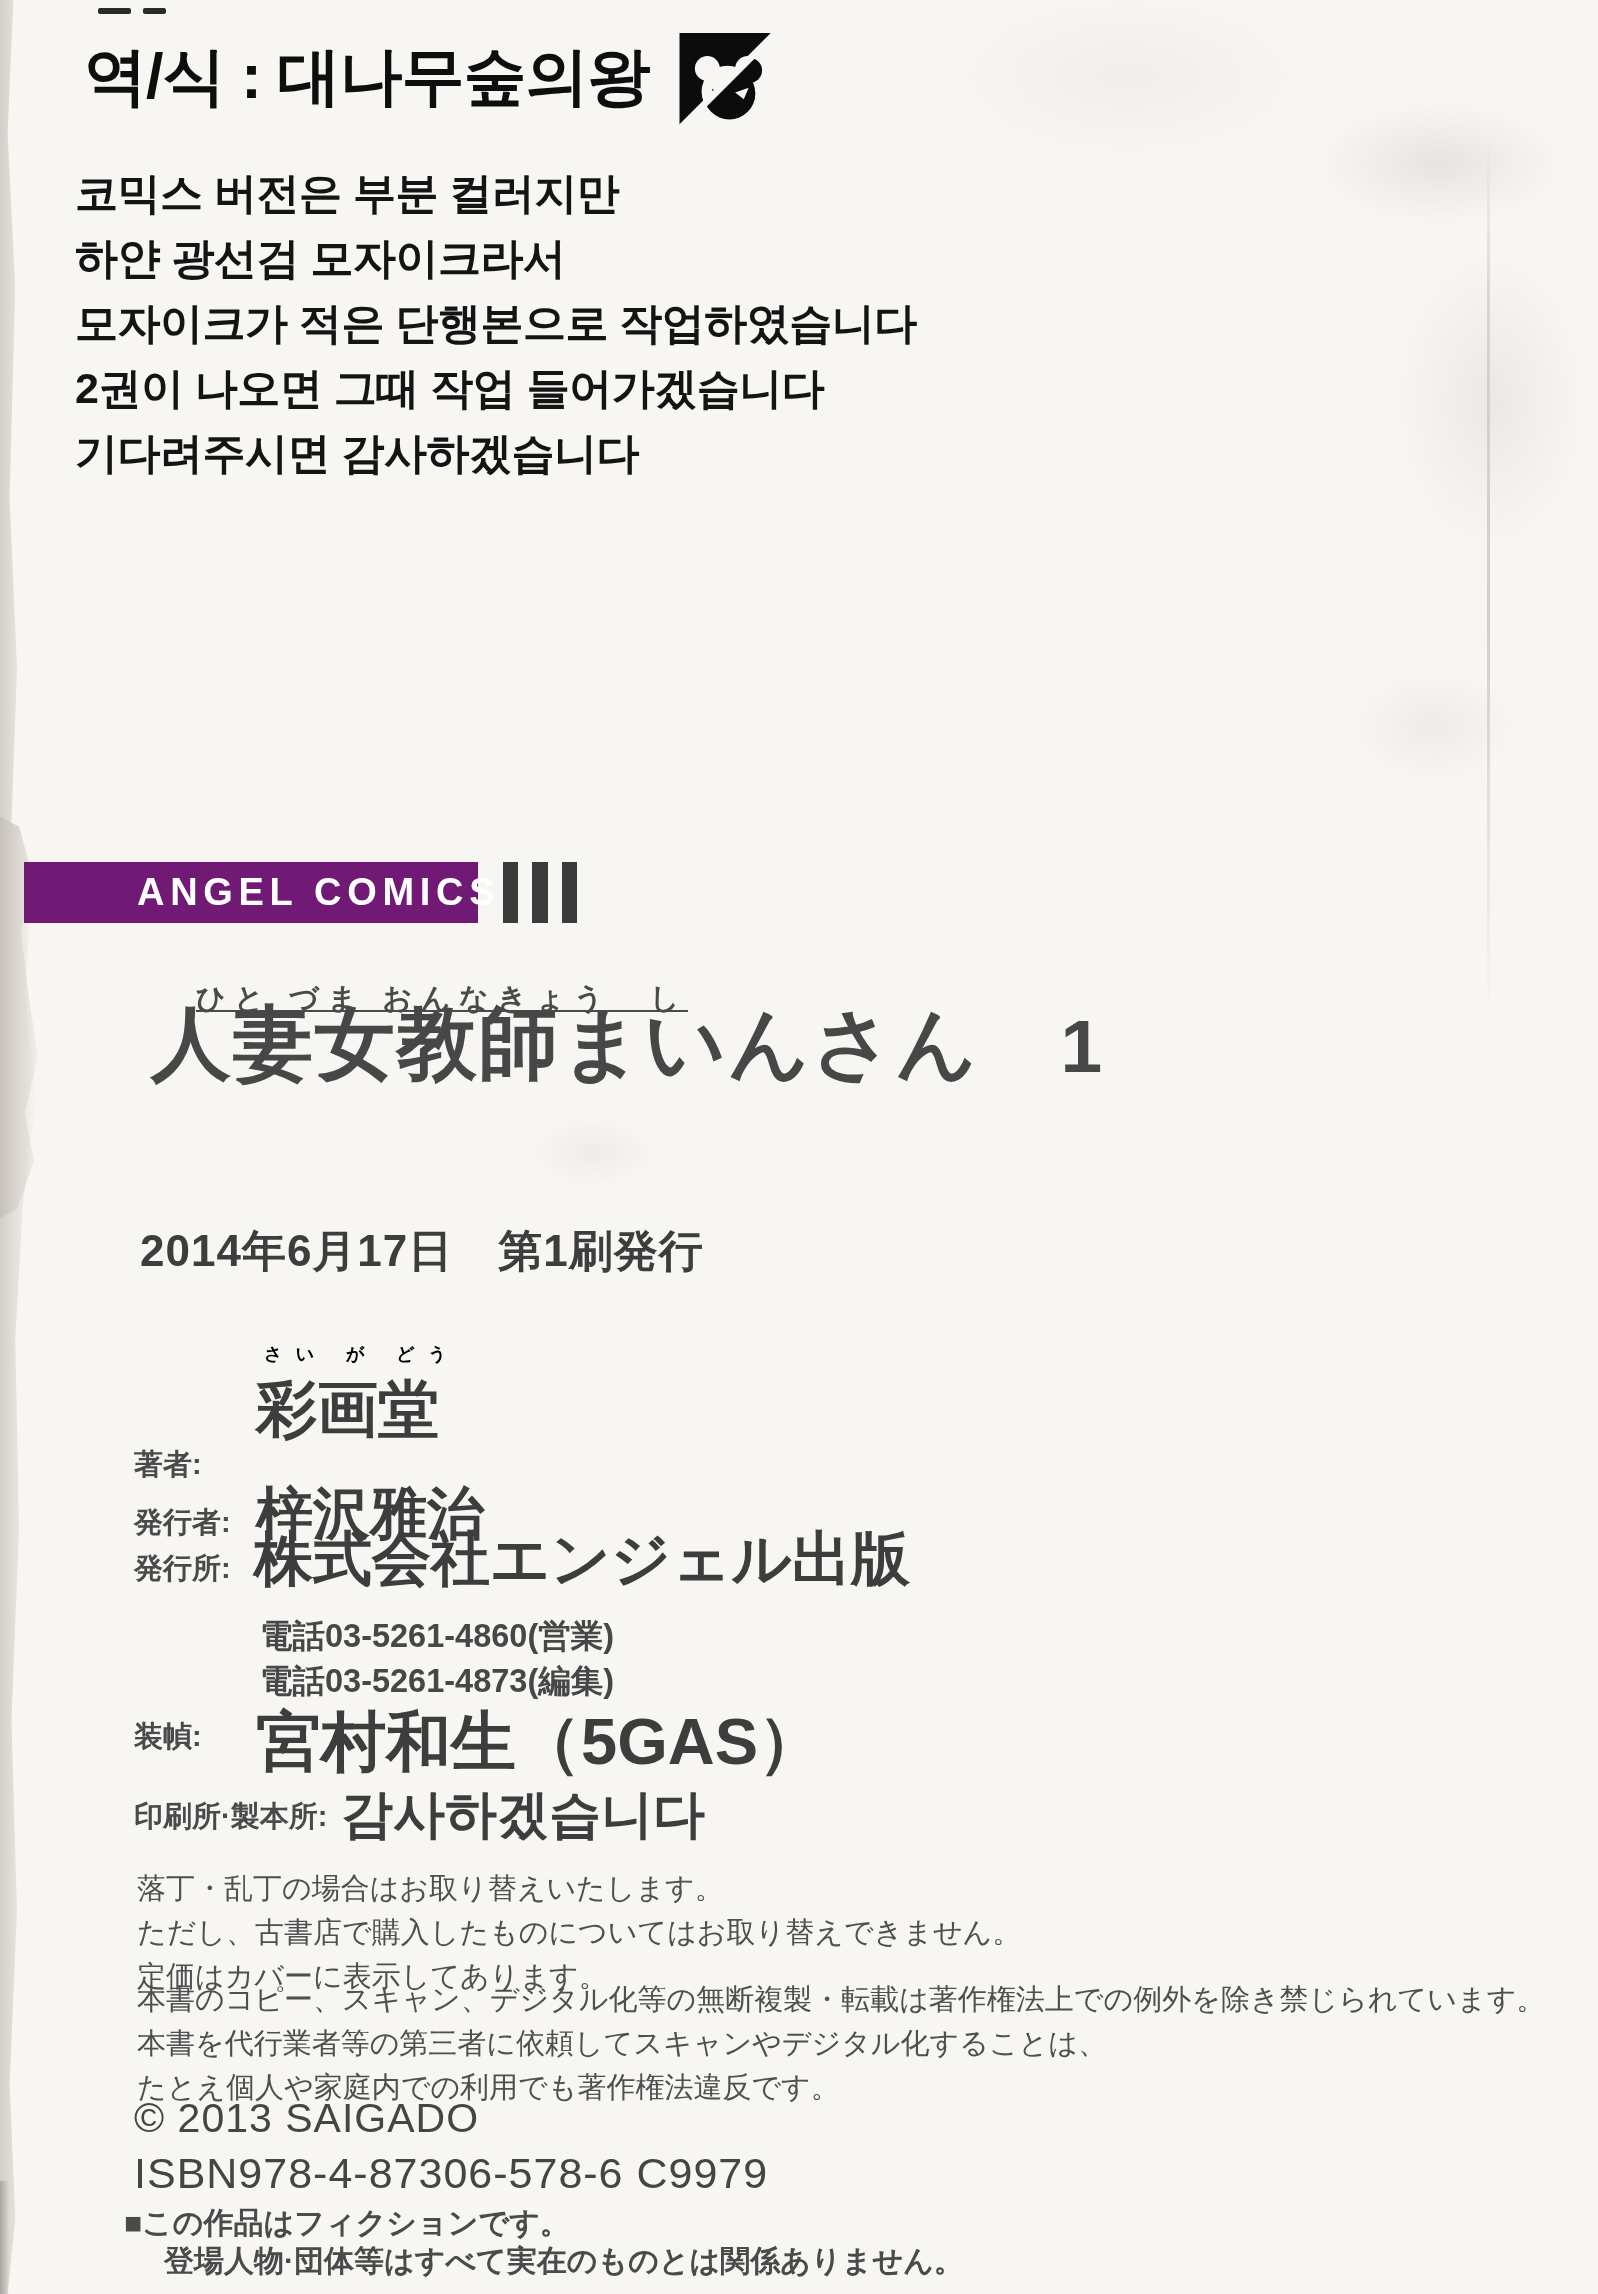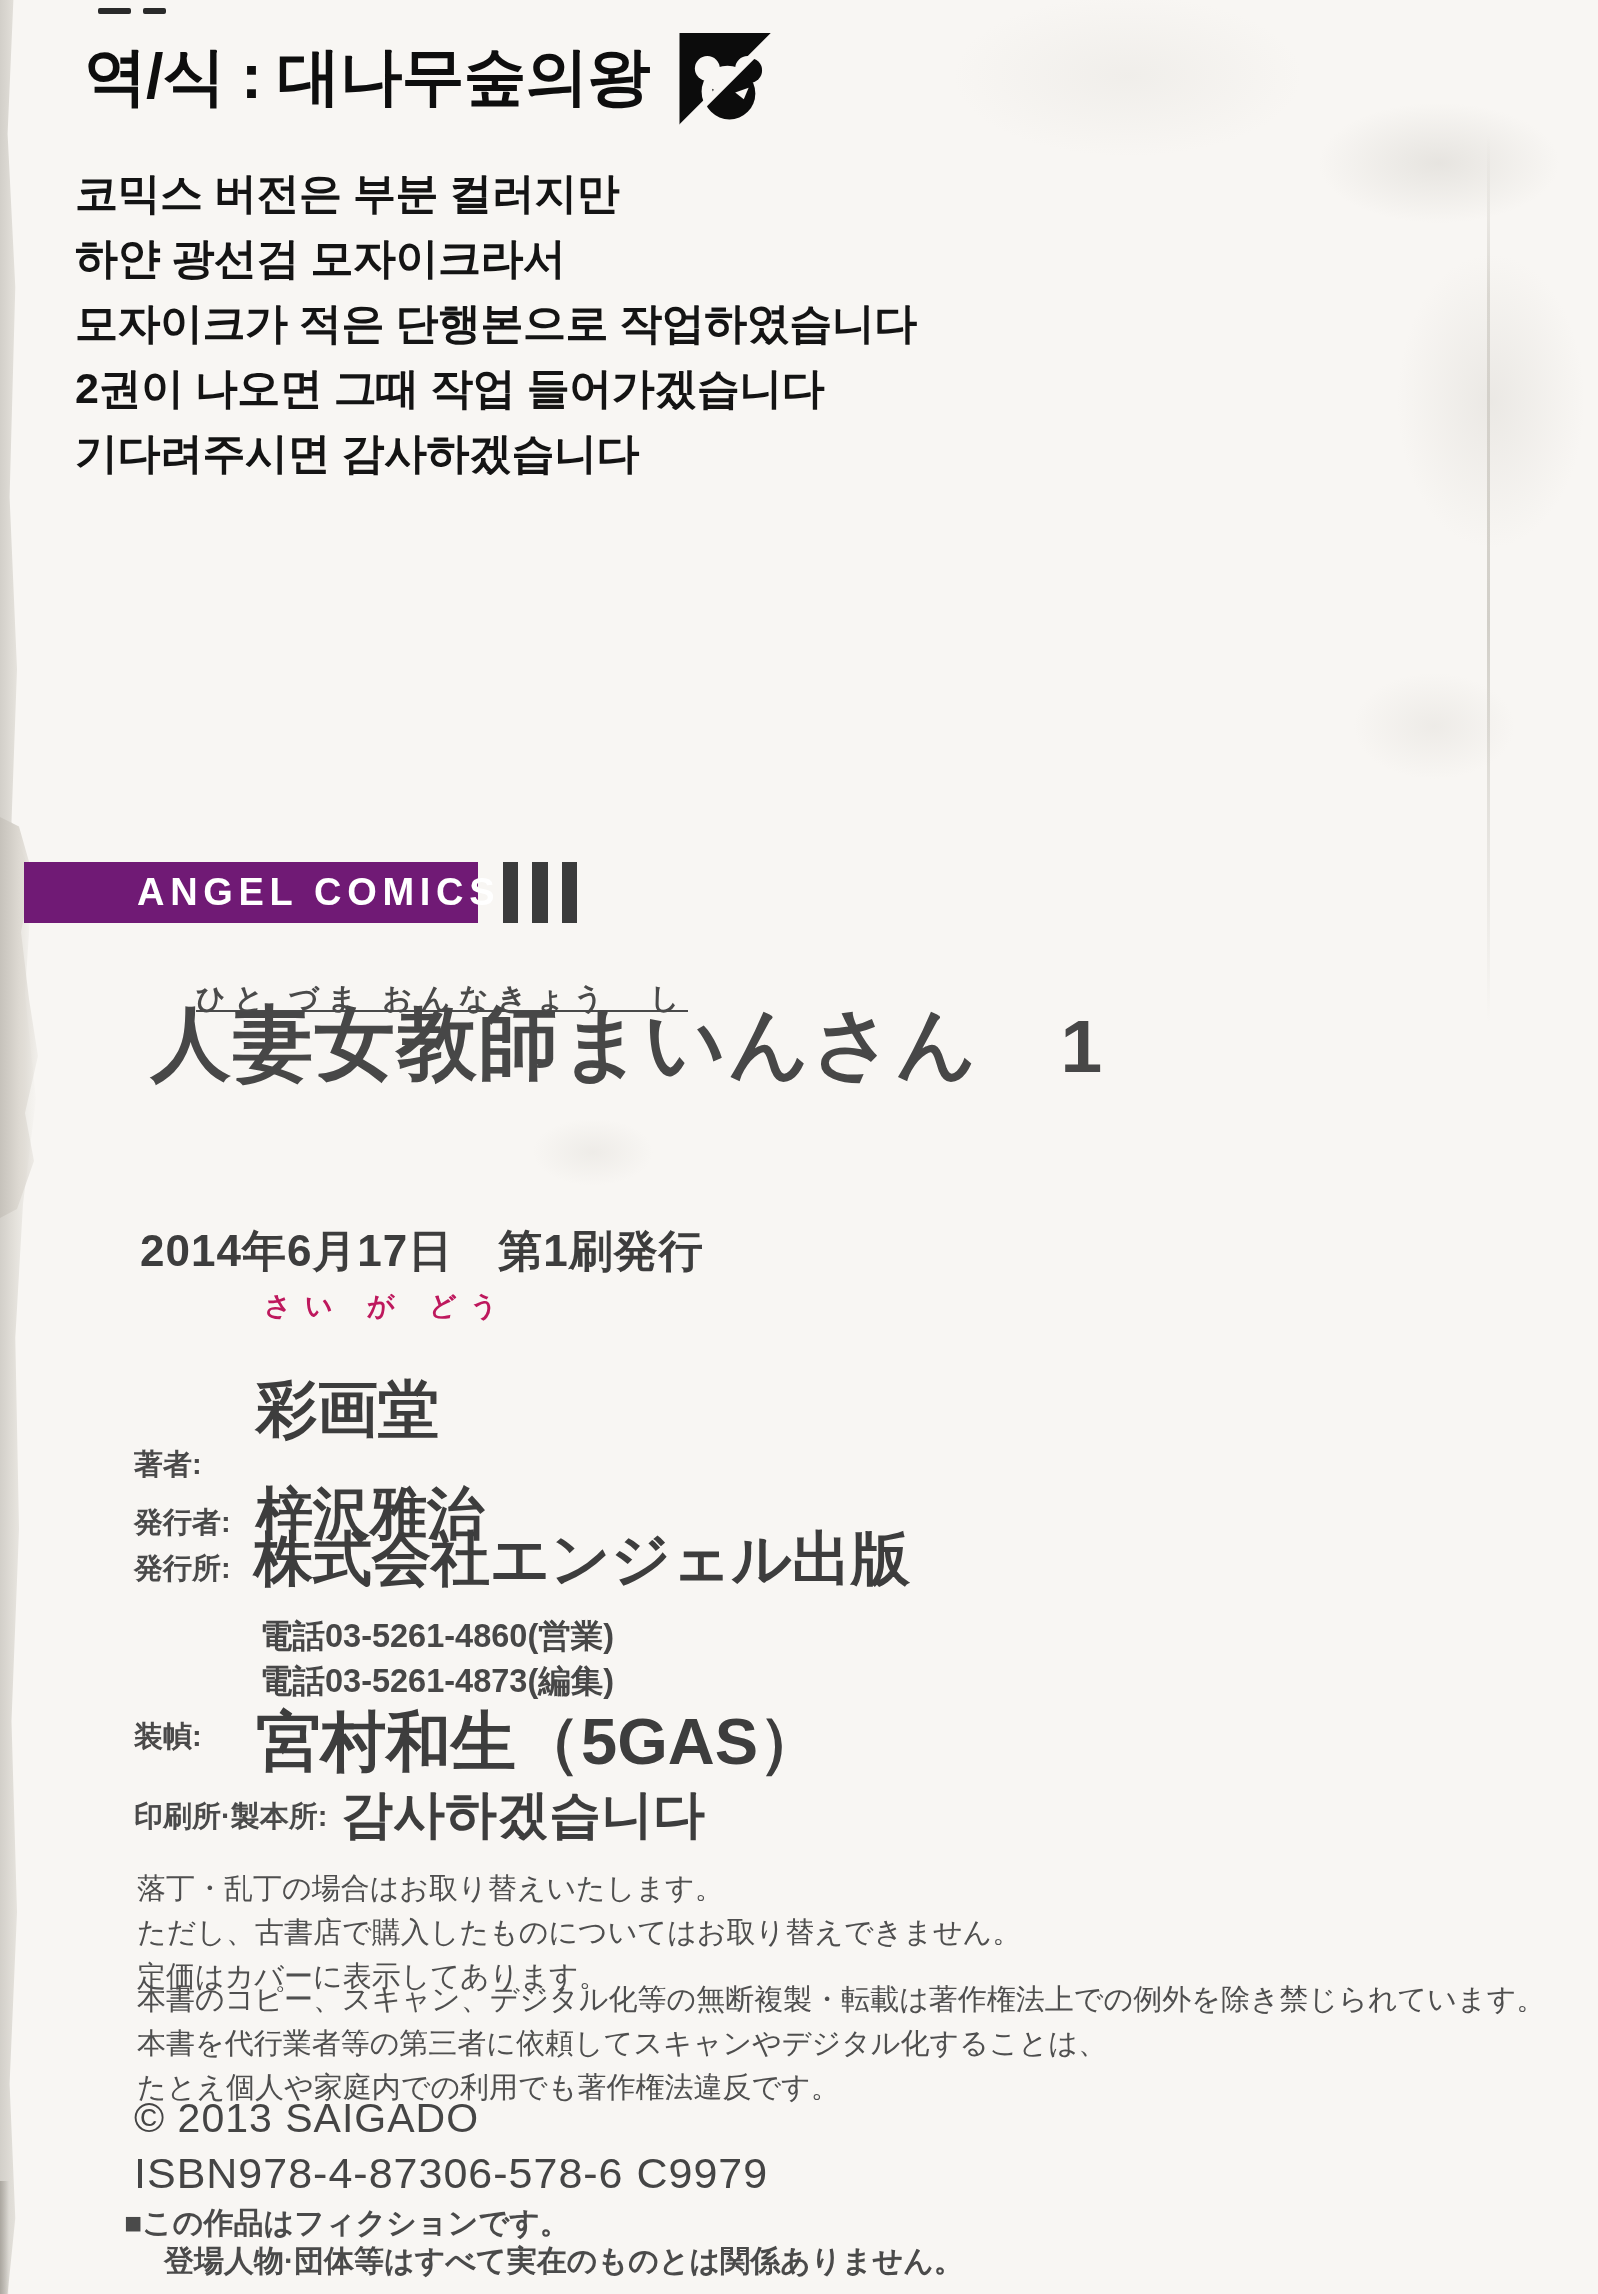--- a/index.html
+++ b/index.html
@@ -68,22 +68,22 @@
   }
   .book-volume{font-size:75px;font-weight:700;color:#474747;line-height:92px;}
   
   .edition-line{
     position:absolute;left:140px;top:1222px;
     font-size:44px;font-weight:600;color:#3d3d3d;letter-spacing:1px;white-space:nowrap;
   }
   .credit-label{position:absolute;font-size:29px;font-weight:600;color:#4a4a4a;white-space:nowrap;}
   .credit-value{position:absolute;font-weight:600;color:#3d3d3d;white-space:nowrap;}
   .author-furigana{
-    position:absolute;left:264px;top:1288px;
-    font-size:27px;font-weight:600;color:#be185d;letter-spacing:13.4px;white-space:nowrap;
+    position:absolute;left:264px;top:1342px;
+    font-size:18px;font-weight:600;color:#000000;letter-spacing:13.4px;white-space:nowrap;
   }
   .addr{position:absolute;left:260px;top:1614px;}
   .addr-line{font-size:32.5px;font-weight:600;color:#474747;line-height:45px;white-space:nowrap;}
   
   .notice{position:absolute;left:137px;}
   .notice-line{font-size:29px;font-weight:500;color:#4f4f4f;line-height:44px;white-space:nowrap;}
   .copyright-line{
     position:absolute;left:134px;top:2095px;
     font-size:41px;font-weight:500;color:#454545;letter-spacing:1px;white-space:nowrap;
   }

